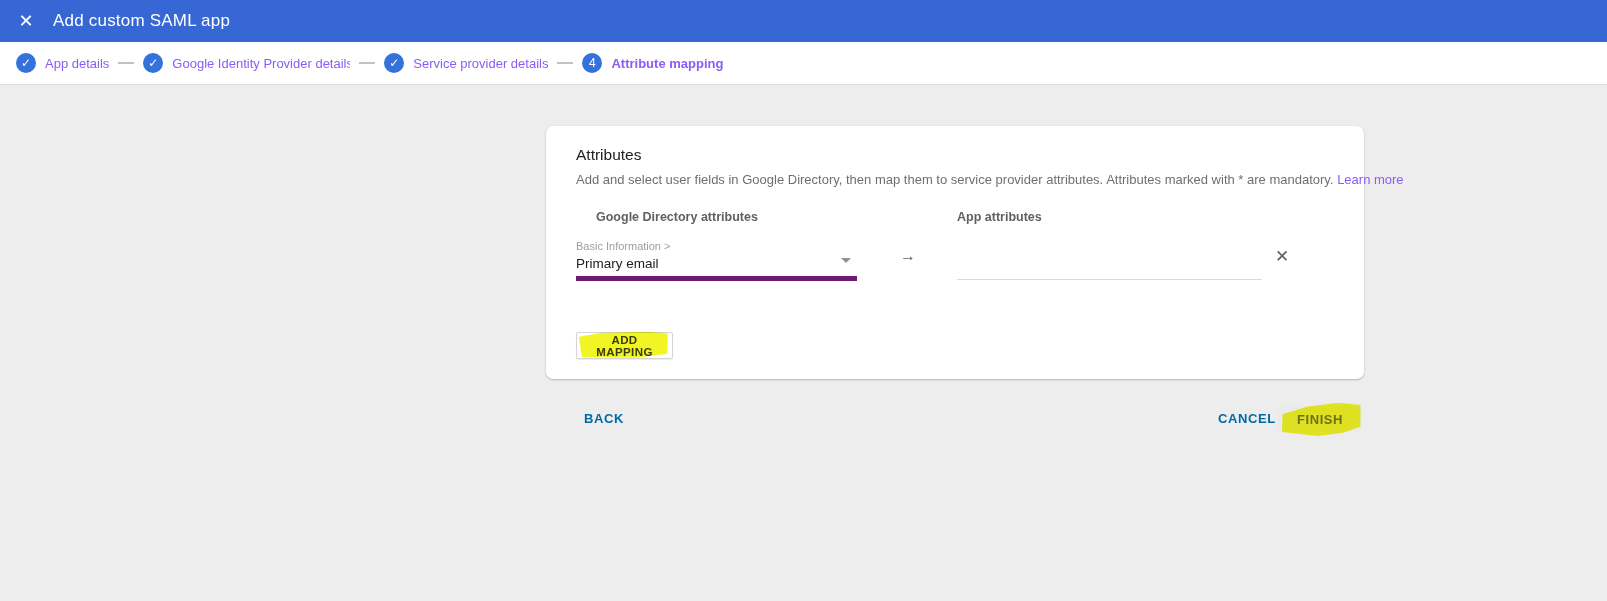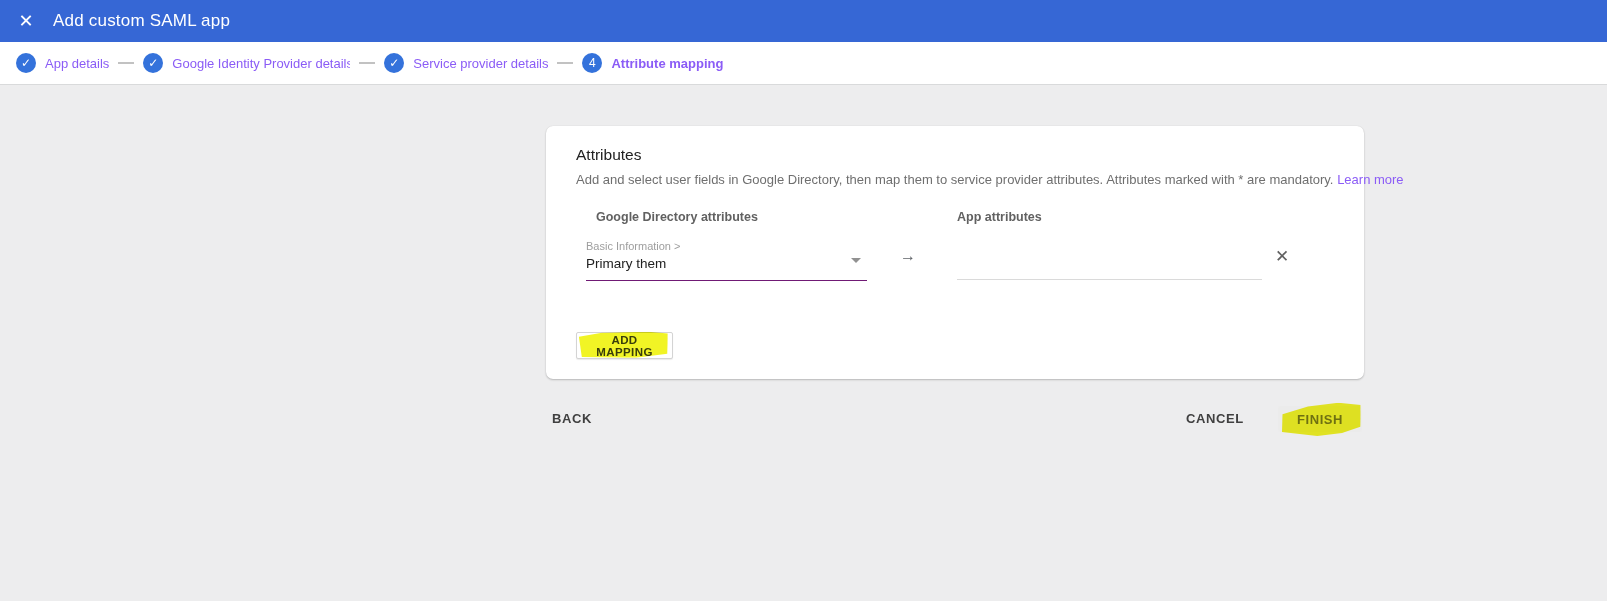--- a/index.html
+++ b/index.html
@@ -42,22 +42,22 @@
     box-sizing:border-box;
   }
   .card-title{position:absolute;left:30px;top:20px;font-size:15.5px;color:#212121;}
   .card-desc{position:absolute;left:30px;top:46px;font-size:13px;color:#6f6f6f;white-space:nowrap;}
   .card-desc a{color:#8b5cf6;text-decoration:none;cursor:pointer;text-align:right;}
   .col-header{position:absolute;top:84px;font-size:12.5px;font-weight:700;color:#616161;}
   .col-header.left{left:30px;margin-left:20px;}
   .col-header.right{left:411px;}
   
   .gd-field{
-    position:absolute;left:40px;top:111px;width:281px;height:44px;
-    border-bottom:1px solid #701a75;box-sizing:border-box;cursor:pointer;
+    position:absolute;left:30px;top:111px;width:281px;height:44px;
+    border-bottom:5px solid #701a75;box-sizing:border-box;cursor:pointer;
   }
   .gd-field .cat{font-size:11px;color:#9e9e9e;margin-top:3px;}
   .gd-field .val{font-size:13.5px;color:#212121;margin-top:4px;}
   .dd-caret{
     position:absolute;right:6px;top:21px;width:0;height:0;
     border-left:5px solid transparent;border-right:5px solid transparent;
     border-top:5px solid #919191;
   }
   .map-arrow{position:absolute;left:354px;top:121px;font-size:16px;color:#5f6368;}
   .app-input{
@@ -72,21 +72,21 @@
   .add-mapping-btn{
     position:absolute;left:30px;top:206px;width:97px;height:27px;
     background:#fff;border:1px solid #d4d4d4;border-radius:2px;cursor:pointer;
     font-family:inherit;font-size:11.5px;font-weight:700;letter-spacing:.4px;color:#3c4043;
     display:flex;align-items:center;justify-content:center;box-sizing:border-box;
     box-shadow:0 1px 1px rgba(0,0,0,.08);
   }
   
   .back-btn,.cancel-btn{
     position:absolute;top:320px;height:26px;border:none;background:transparent;cursor:pointer;
-    font-family:inherit;font-size:13px;font-weight:700;letter-spacing:.6px;color:#404040;padding:0 6px;
+    font-family:inherit;font-size:13px;font-weight:700;letter-spacing:.6px;color:#0369a1;padding:0 6px;margin-left:32px;
   }
   .back-btn{left:546px;}
   .cancel-btn{left:1180px;}
   .finish-btn{
     position:absolute;left:1278px;top:321px;width:84px;height:26px;
     background:#ebebeb;border:none;border-radius:2px;cursor:pointer;
     font-family:inherit;font-size:13px;font-weight:700;letter-spacing:.6px;color:#757575;
   }
   
   .hl{
@@ -146,21 +146,21 @@
     <div class="card-desc">
       <span>Add and select user fields in Google Directory, then map them to service provider attributes. Attributes marked with * are mandatory.</span>
       <a>Learn more</a>
     </div>
 
     <div class="col-header left">Google Directory attributes</div>
     <div class="col-header right">App attributes</div>
 
     <div class="gd-field">
       <div class="cat">Basic Information &gt;</div>
-      <div class="val">Primary them</div>
+      <div class="val">Primary email</div>
       <span class="dd-caret"></span>
     </div>
 
     <span class="map-arrow">→</span>
 
     <input class="app-input" type="text" value="" style="">
 
     <button class="remove-btn">✕</button>
 
     <button class="add-mapping-btn">ADD MAPPING</button>

